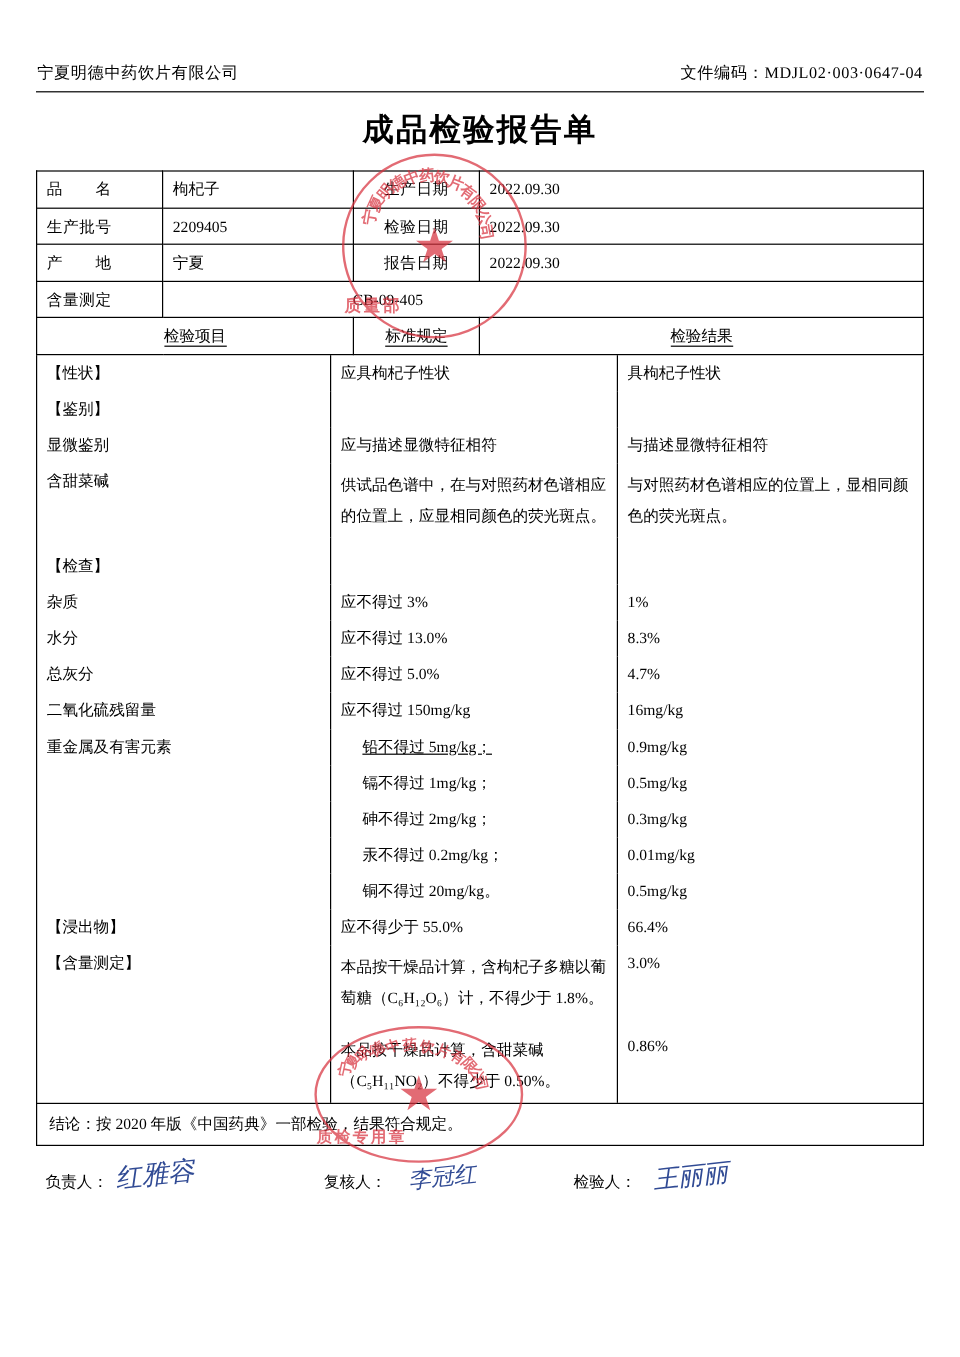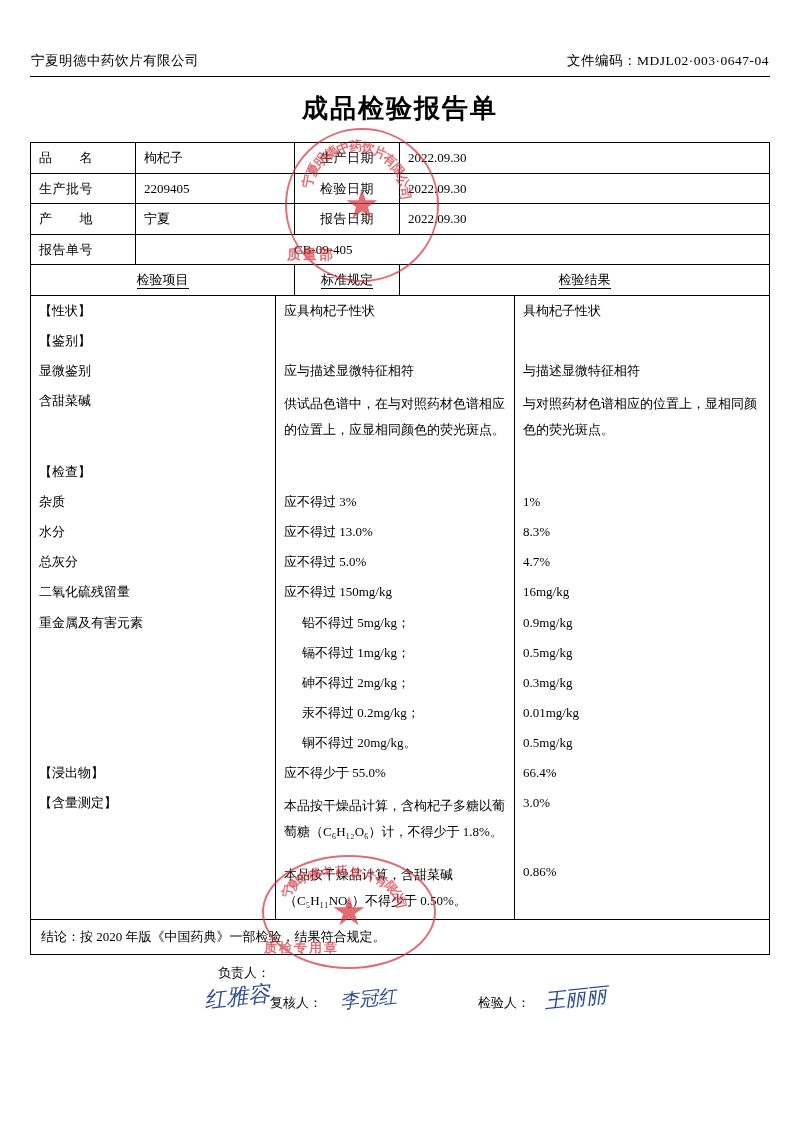--- a/index.html
+++ b/index.html
@@ -102,21 +102,21 @@
     font-size: 13px;
   }
   
   .sign-row {
     display: flex;
     font-size: 13px;
     padding: 9px 8px 0 8px;
     position: relative;
   }
   .sign-cell { display: flex; align-items: flex-end; }
-  .sign-cell.c-a { width: 232px; flex-direction: column; }
+  .sign-cell.c-a { width: 232px; }
   .sign-cell.c-b { width: 208px; }
   .sign-label { white-space: nowrap; }
   .sig {
     font-family: "DejaVu Serif", serif;
     font-style: italic;
     color: #1f3b8b;
     font-size: 22px;
     margin-left: 6px;
     transform: rotate(-6deg);
     opacity: 0.92;
@@ -202,21 +202,21 @@
       <td class="lbl" style="text-align:center;">检验日期</td>
       <td class="cellpad">2022.09.30</td>
     </tr>
     <tr class="row-h">
       <td class="lbl">产　　地</td>
       <td class="cellpad">宁夏</td>
       <td class="lbl" style="text-align:center;">报告日期</td>
       <td class="cellpad">2022.09.30</td>
     </tr>
     <tr class="row-h">
-      <td class="lbl">报告单号</td>
+      <td class="lbl">含量测定</td>
       <td class="cellpad" colspan="3">
         <span style="display:inline-block;width:150px;"></span><span>CB-09-405</span>
       </td>
     </tr>
     <tr>
       <td class="ih" colspan="2"><span>检验项目</span></td>
       <td class="ih"><span>标准规定</span></td>
       <td class="ih"><span>检验结果</span></td>
     </tr>
   </tbody>
@@ -265,21 +265,21 @@
         <td class="c2">应不得过 5.0%</td>
         <td class="c3">4.7%</td>
       </tr>
       <tr>
         <td class="c1">二氧化硫残留量</td>
         <td class="c2">应不得过 150mg/kg</td>
         <td class="c3">16mg/kg</td>
       </tr>
       <tr>
         <td class="c1">重金属及有害元素</td>
-        <td class="c2" style="padding-left:26px;">铅不得过 5mg/kg；</td>
+        <td class="c2" style="padding-left:26px;text-decoration:underline;">铅不得过 5mg/kg；</td>
         <td class="c3">0.9mg/kg</td>
       </tr>
       <tr>
         <td class="c1"></td>
         <td class="c2" style="padding-left:26px;">镉不得过 1mg/kg；</td>
         <td class="c3">0.5mg/kg</td>
       </tr>
       <tr>
         <td class="c1"></td>
         <td class="c2" style="padding-left:26px;">砷不得过 2mg/kg；</td>

